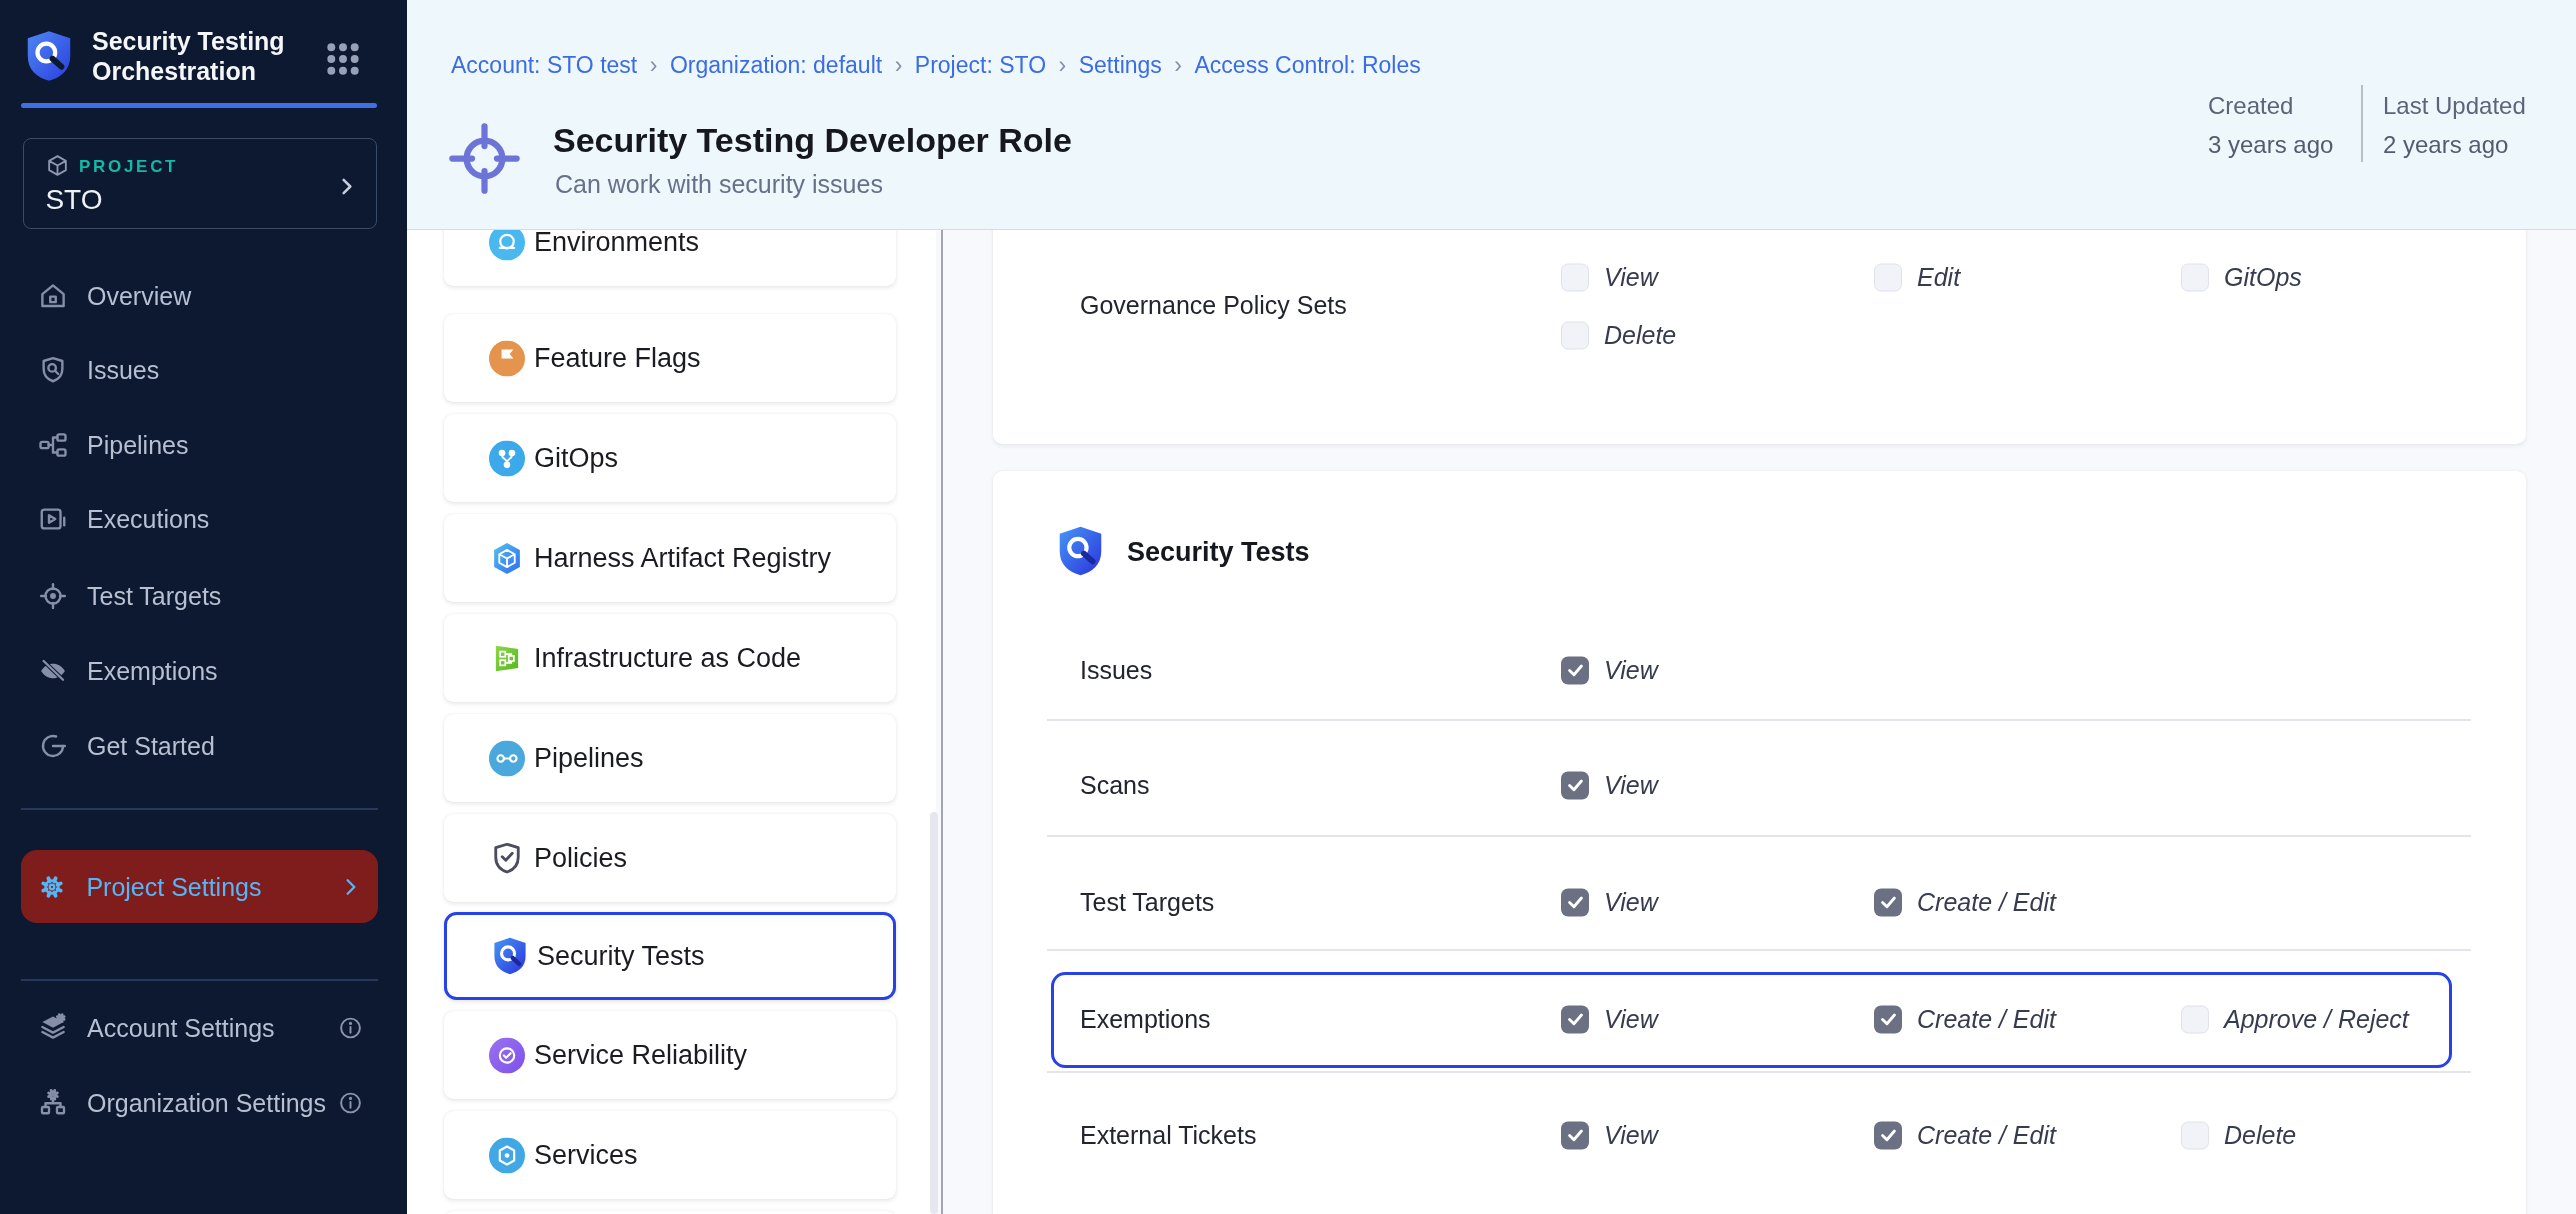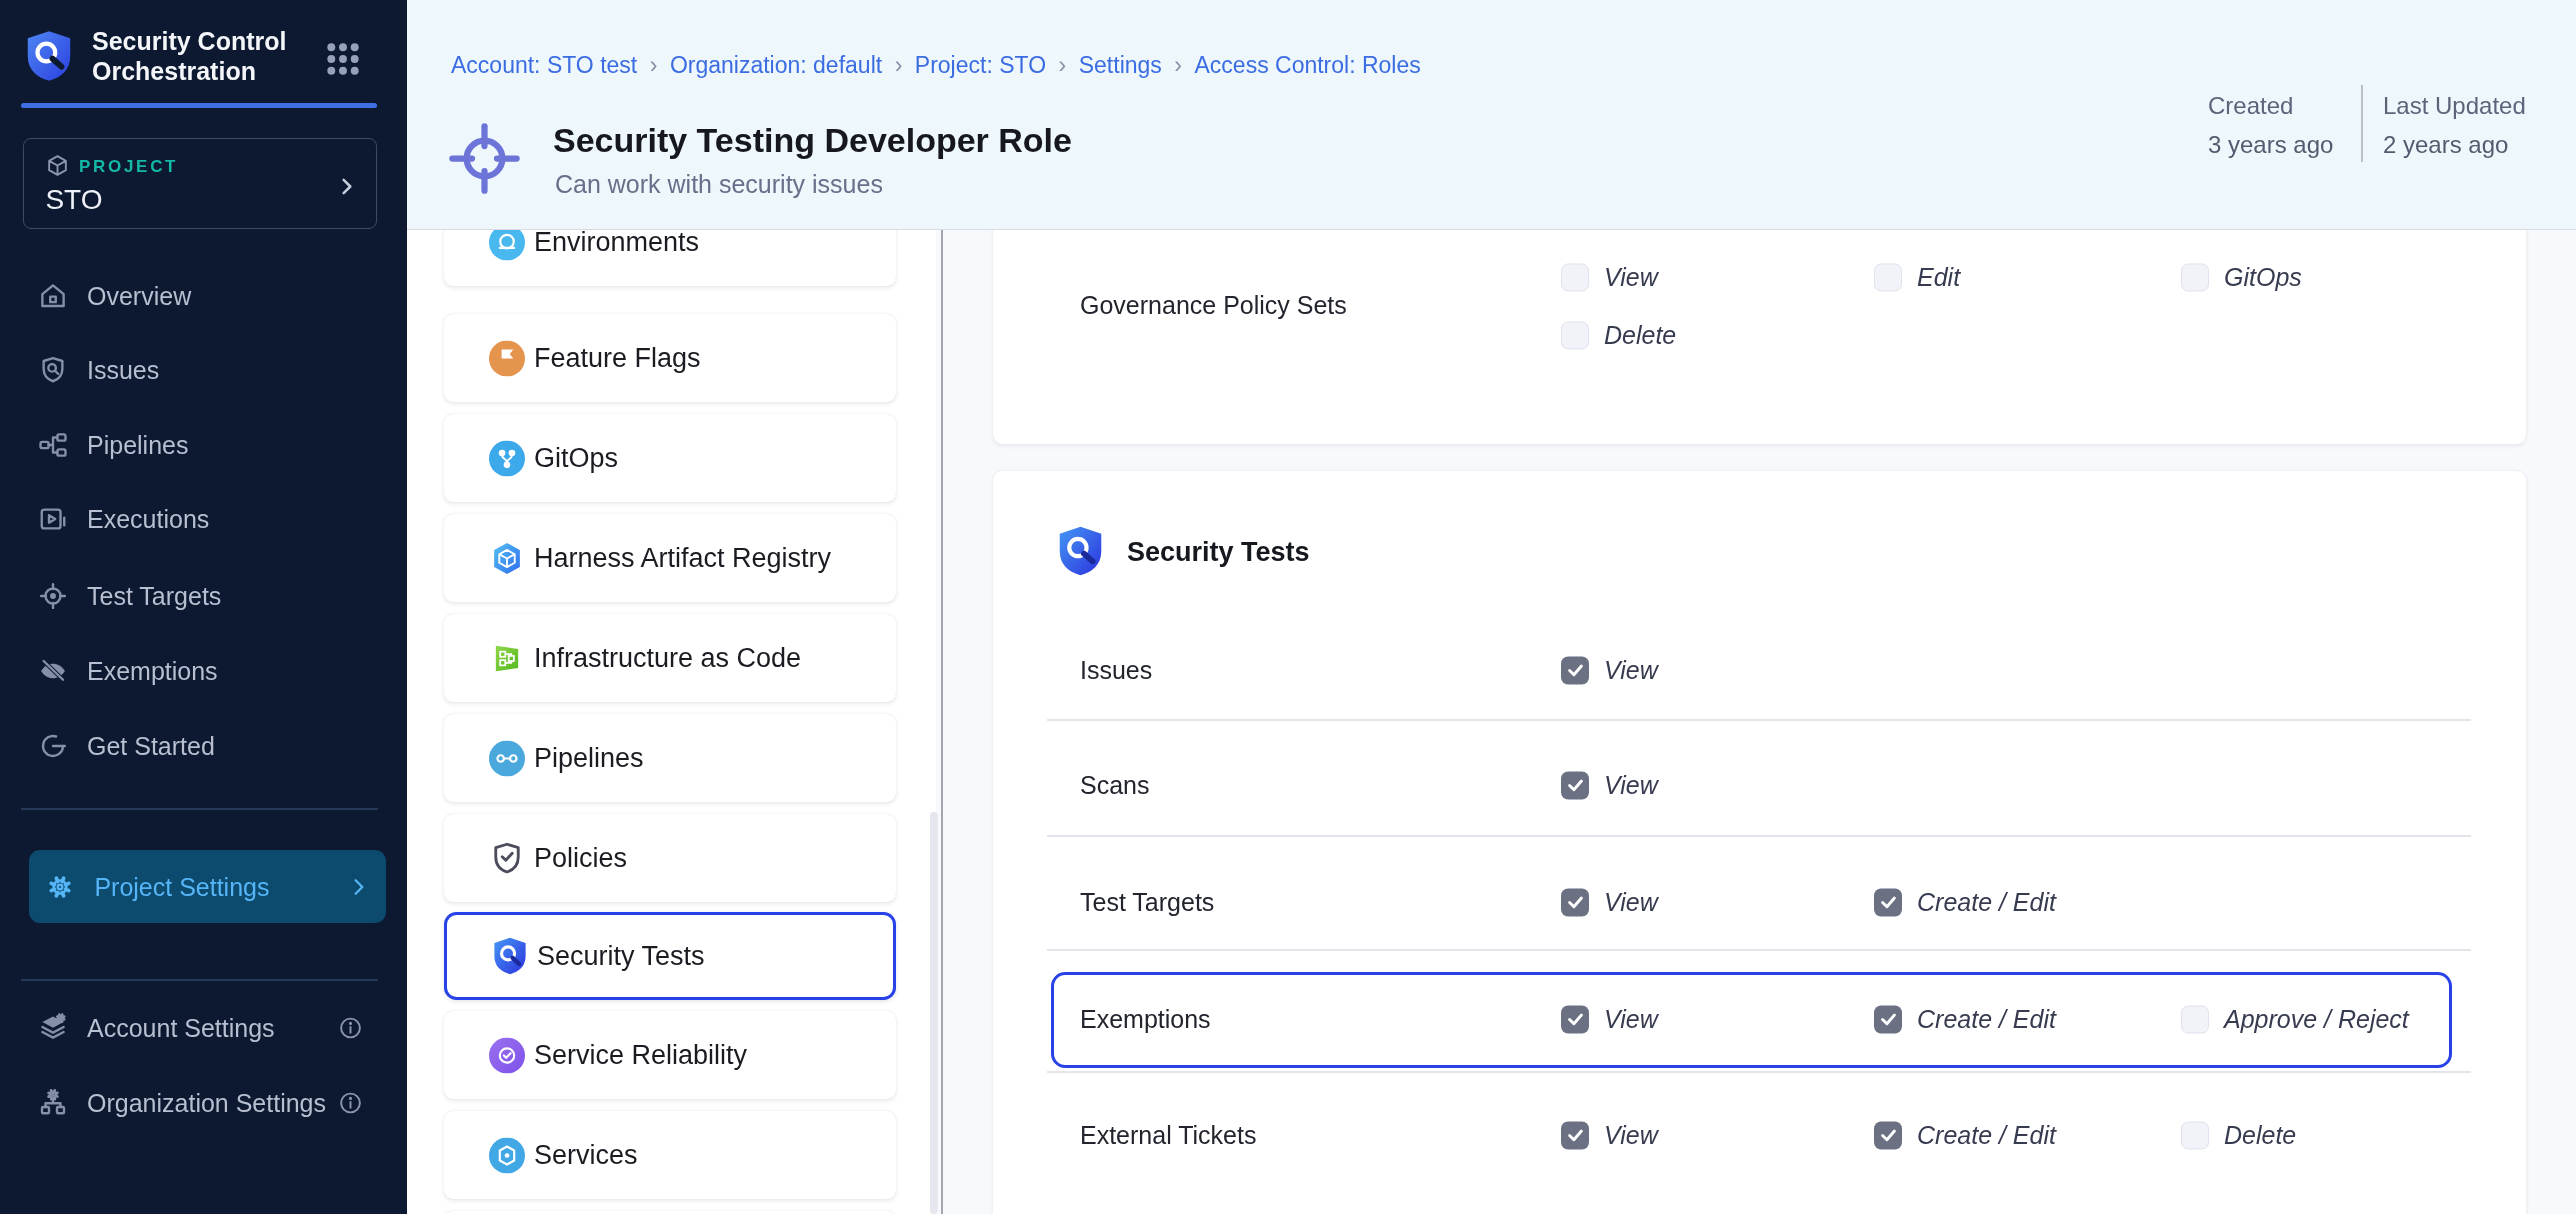--- a/index.html
+++ b/index.html
@@ -12,21 +12,21 @@
   .logo-title{left:92px;top:27px;color:#f4f6fa;font-size:25px;font-weight:bold;line-height:29.5px;}
   #grid-icon{left:325px;top:41px;width:36px;height:36px;cursor:pointer;}
   #blue-line{left:21.4px;top:103px;width:356px;height:4.5px;background:#3f6fe4;border-radius:2.7px;}
   #project-box{left:23px;top:138px;width:354px;height:91px;border:1.8px solid #3a4b68;border-radius:8px;cursor:pointer;}
   .proj-label{left:77px;top:154px;font-size:17px;letter-spacing:2.7px;color:#14b8a6;font-weight:bold;}
   .proj-name{left:45px;top:180px;font-size:28px;color:#eef1f7;}
   .nav-item{left:0;width:407px;height:55px;cursor:pointer;padding-left:20px;}
   .nav-item .ic{position:absolute;left:38px;top:50%;transform:translateY(-50%);width:30px;height:30px;color:#8590a8;}
   .nav-item .lb{position:absolute;left:87px;top:50%;transform:translateY(-50%);font-size:25px;color:#b7bfd1;white-space:nowrap;}
   .side-divider{left:21.4px;width:357px;height:1.8px;background:#27395a;}
-  #project-settings{left:21.4px;top:850px;width:357px;height:73px;background:#0c4a6e;border-radius:11px;cursor:pointer;margin-left:8px;}
+  #project-settings{left:21.4px;top:850px;width:357px;height:73px;background:#7f1d1d;border-radius:16px;cursor:pointer;}
   #project-settings .ic{position:absolute;left:16px;top:50%;transform:translateY(-50%);width:30px;height:30px;color:#56b5f6;}
   #project-settings .lb{position:absolute;left:65px;top:50%;transform:translateY(-50%);font-size:25px;font-weight:500;color:#56b5f6;white-space:nowrap;}
   #project-settings .chev{position:absolute;left:318px;top:50%;transform:translateY(-50%);width:23px;height:23px;color:#56b5f6;}
   .foot-item{left:0;width:407px;height:57px;cursor:pointer;}
   .foot-item .ic{position:absolute;left:38px;top:50%;transform:translateY(-50%);width:32px;height:32px;color:#8590a8;}
   .foot-item .lb{position:absolute;left:87px;top:50%;transform:translateY(-50%);font-size:25px;color:#b7bfd1;white-space:nowrap;}
   .foot-item .info{position:absolute;left:338px;top:50%;transform:translateY(-50%);width:25px;height:25px;color:#8a93a8;}
   
   #header{left:407px;top:0;width:2169px;height:230px;background:#edf7fc;border-bottom:1.8px solid #d9dae2;}
   #breadcrumb{left:44px;top:52px;height:27px;display:flex;align-items:center;gap:12.5px;}
@@ -74,21 +74,21 @@
           <stop offset="0" stop-color="#4e86f2"></stop>
               <stop offset="1" stop-color="#2b3fe0"></stop>
             </linearGradient>
           </defs>
         <path d="M13 1 L25 5 V15 C25 23 20 27 13 29 C6 27 1 23 1 15 V5 Z" fill="url(#gsh)"></path>
         <circle cx="11.5" cy="13" r="5" fill="none" stroke="#fff" stroke-width="2.4"></circle>
         <line x1="15" y1="16.5" x2="20" y2="21" stroke="#0c1930" stroke-width="3.4" stroke-linecap="round"></line>
       </svg>
     </span>
     <div class="abs logo-title">
-      <div>Security Control</div>
+      <div>Security Testing</div>
       <div>Orchestration</div>
     </div>
     <span class="abs" id="grid-icon">
       <svg width="36" height="36" viewBox="0 0 40 40">
         <g fill="#96a0b6">
           <circle cx="7" cy="7" r="4.4"></circle>
             <circle cx="20" cy="7" r="4.4"></circle>
             <circle cx="33" cy="7" r="4.4"></circle>
           <circle cx="7" cy="20" r="4.4"></circle>
             <circle cx="20" cy="20" r="4.4"></circle>

